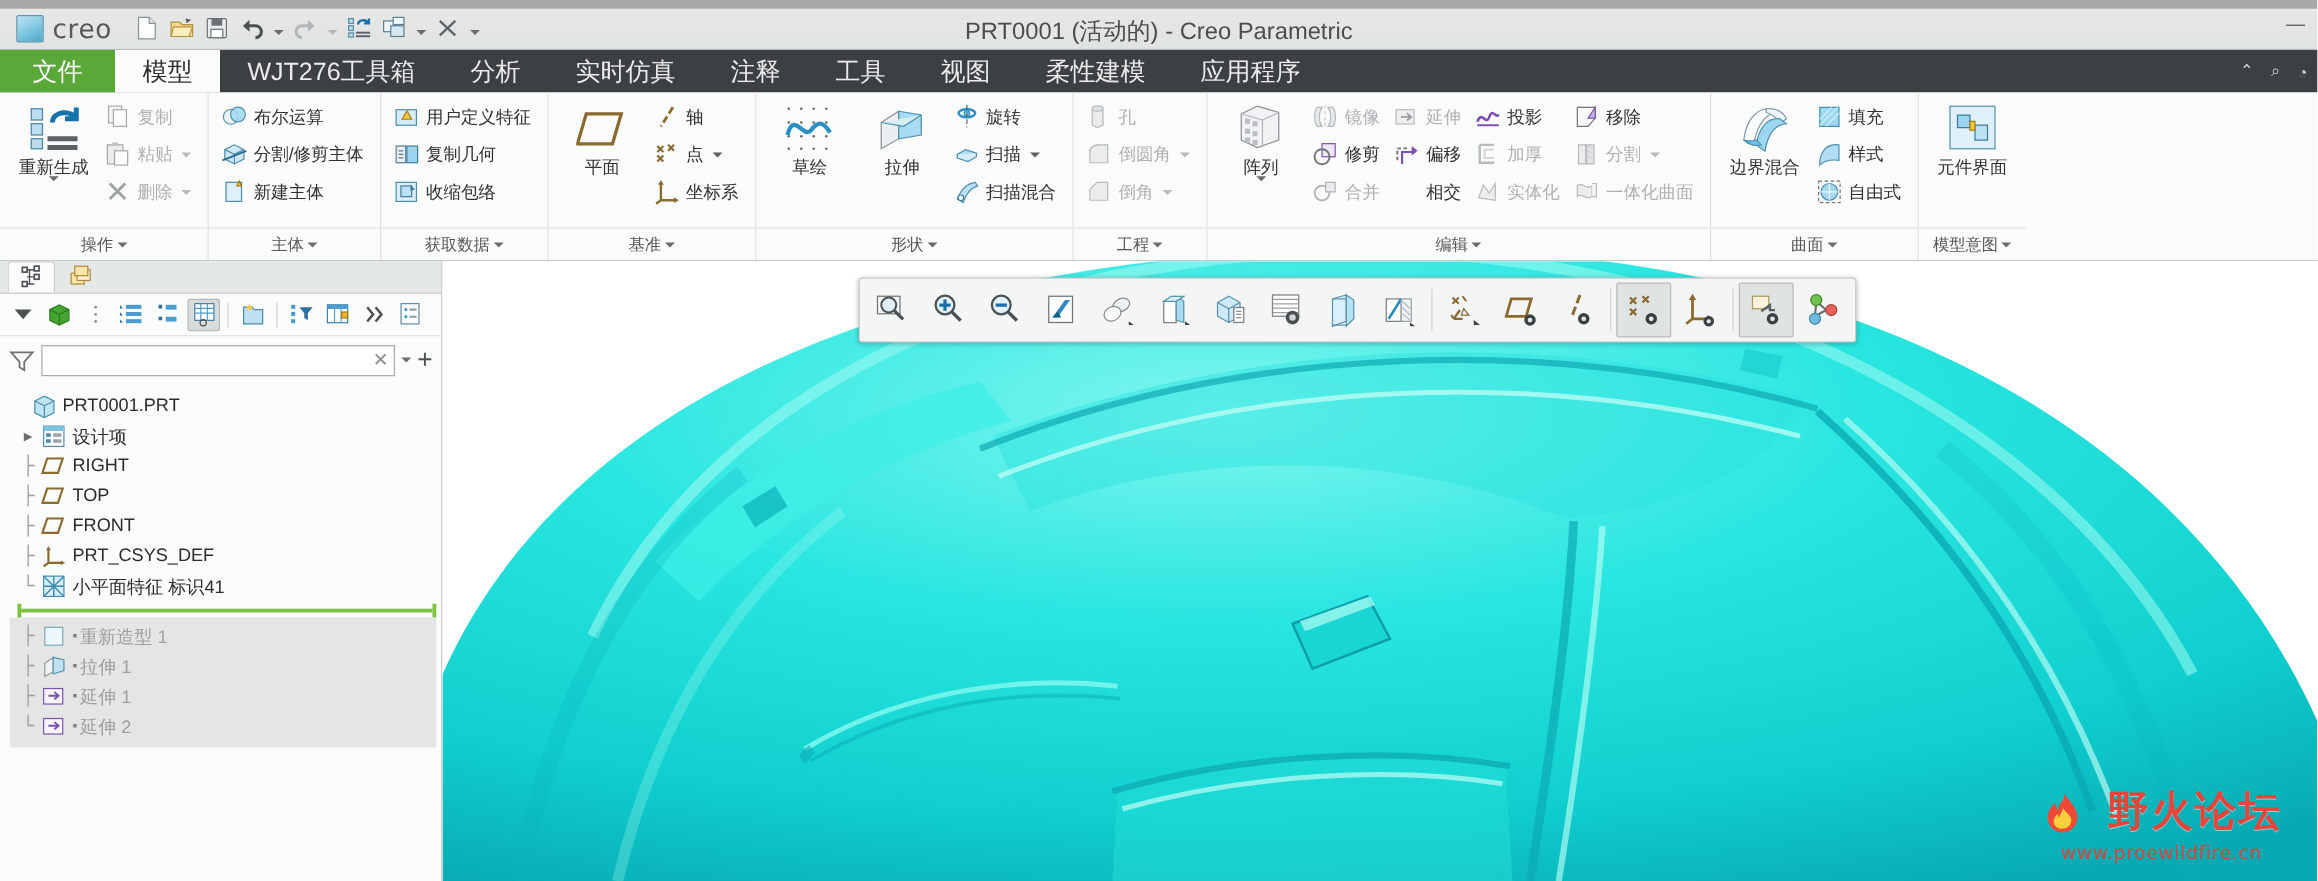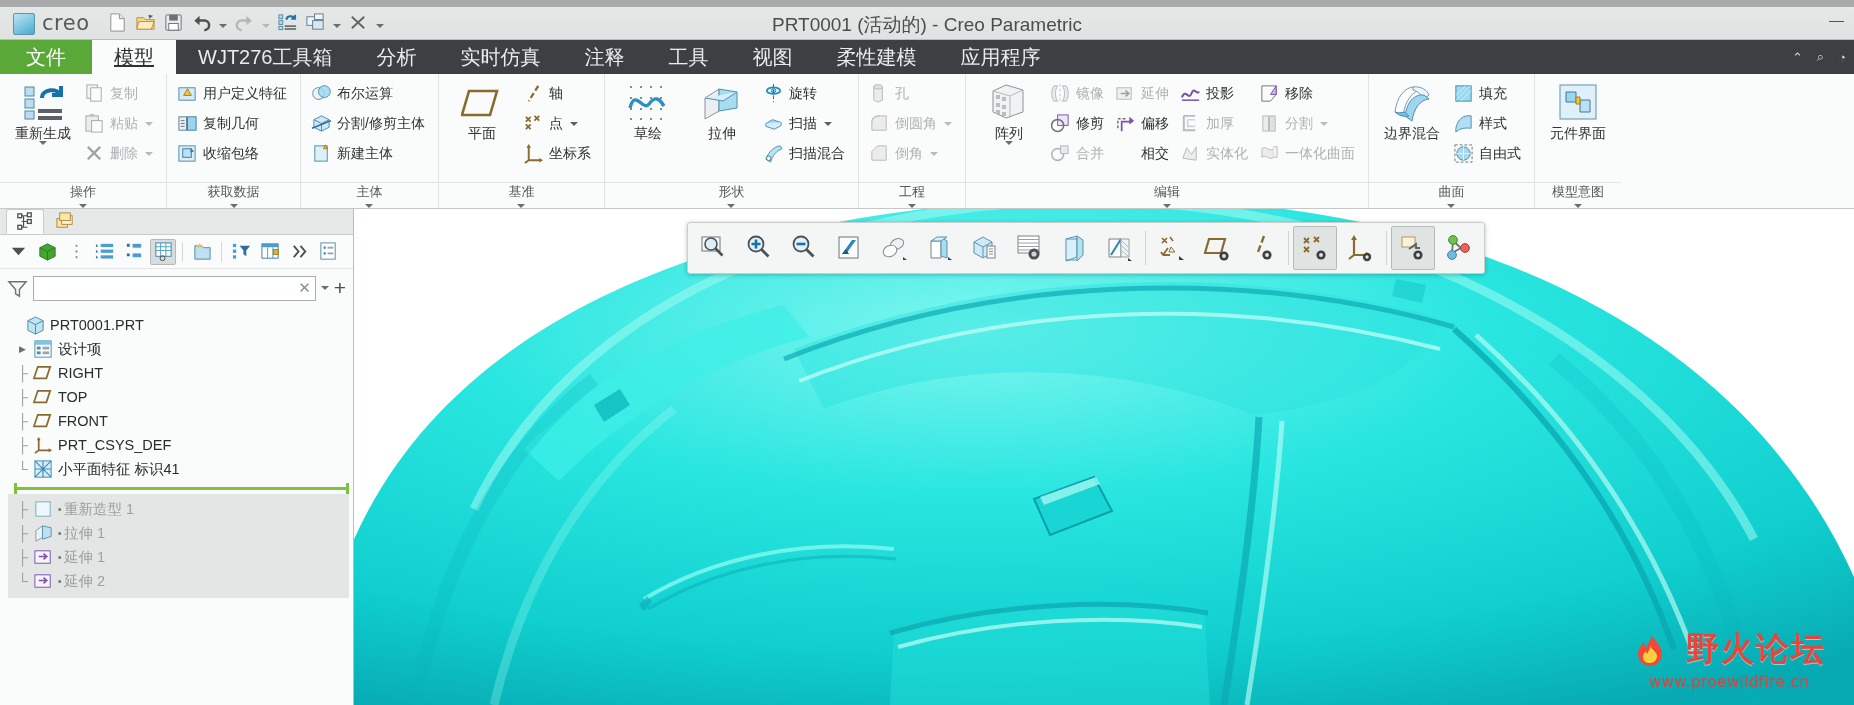--- a/index.html
+++ b/index.html
@@ -15,21 +15,21 @@
     position: absolute; top: 0; left: 0; width: 1854px; height: 40px;
     background: linear-gradient(#e6e9e8, #dfe3e2);
     border-bottom: 1px solid #b7bdbb;
     display: flex; align-items: center;
   }
   .titlebar-strip {
     position: absolute; top: 0; left: 0; width: 1854px; height: 7px;
     background: #a7aaa8;
   }
   .qat { display: flex; align-items: center; gap: 2px; padding-left: 8px; margin-top: 6px; z-index: 3;}
-  .creo-logo { display: flex; align-items: flex-end; gap: 7px; padding: 0 13px 0 5px; }
+  .creo-logo { display: flex; align-items: center; gap: 7px; padding: 0 13px 0 5px; }
   .creo-cube {
     width: 22px; height: 22px;
     background: linear-gradient(150deg, #bfe4f2 0%, #7cc6e0 55%, #4ea8c9 100%);
     border: 1px solid #5a95ad; border-radius: 2px;
   }
   .creo-word { font-size: 21px; color: #56585a; letter-spacing: .5px; font-family: "DejaVu Sans", sans-serif;}
   .qbtn {
     width: 26px; height: 26px; display: flex; align-items: center; justify-content: center;
     border: 1px solid transparent; border-radius: 2px; cursor: default;
   }
@@ -49,39 +49,38 @@
   .tabbar {
     position: absolute; top: 40px; left: 0; width: 1854px; height: 34px;
     background: #3c4043; display: flex; align-items: stretch;
   }
   .tab {
     display: flex; align-items: center; justify-content: center;
     padding: 0 22px; font-size: 20px; color: #e9eceb; cursor: default;
     height: 34px;
   }
   .tab.file { background: #5aa838; color: #fff; padding: 0 26px; font-weight: normal; }
-  .tab.active { background: #fafbfb; color: #2f3133; text-decoration: underline; }
+  .tab.active { background: #fafbfb; color: #2f3133; }
   .ribbon-right {
     position: absolute; right: 8px; top: 40px; height: 34px;
     display: flex; align-items: center; gap: 14px; color: #cfd3d2; font-size: 13px;
   }
 
   
   .ribbon {
     position: absolute; top: 74px; left: 0; width: 1854px; height: 135px;
     background: #fafbfb; border-bottom: 1px solid #c4c9c8;
     display: flex; align-items: stretch;
   }
   .rgroup { display: flex; flex-direction: column; position: relative; }
   .rgroup-body { display: flex; align-items: flex-start; padding: 5px 6px 0 6px; flex: 1; }
   .rgroup-label {
     height: 26px; font-size: 13px; color: #55585a; display: flex;
     align-items: center; justify-content: center; gap: 3px;
     border-top: 1px solid #e2e5e4;
-    flex-direction: column;
   }
   .rgroup + .rgroup { border-left: 1px solid #dfe3e2; }
   .col { display: flex; flex-direction: column; gap: 1px; }
   .big {
     display: flex; flex-direction: column; align-items: center; justify-content: flex-start;
     width: 74px; padding: 2px 2px 0; cursor: default; border: 1px solid transparent; border-radius: 2px;
   }
   .big .lbl { font-size: 14px; color: #333; margin-top: 2px; text-align: right; line-height: 15px; }
   .small {
     display: flex; align-items: center; gap: 5px; height: 29px; padding: 0 6px 0 3px;
@@ -314,20 +313,52 @@
         <div class="rgroup-label">
           <span>操作</span>
           <span class="caret-dn"></span>
         </div>
       </div>
       <div class="rgroup">
         <div class="rgroup-body">
           <div class="col">
             <div class="small">
               <svg class="ico" viewBox="0 0 22 22">
+                <circle cx="8" cy="11" r="6.2" fill="#e9f4fa" stroke="#5c8ea8"></circle>
+                <circle cx="14" cy="9" r="6.2" fill="#9fd9f2" stroke="#3d7d9c" opacity=".85"></circle>
+              </svg>
+              <span>布尔运算</span>
+            </div>
+            <div class="small">
+              <svg class="ico" viewBox="0 0 22 22">
+                <path d="M3 7l8-4 8 4v8l-8 4-8-4z" fill="#cfe8f6" stroke="#4d8cab"></path>
+                <path d="M3 7l8 4 8-4M11 11v8" stroke="#4d8cab" fill="none"></path>
+                <path d="M1 16l20-8" stroke="#2d6a8c" stroke-width="1.6"></path>
+              </svg>
+              <span>分割/修剪主体</span>
+            </div>
+            <div class="small">
+              <svg class="ico" viewBox="0 0 22 22">
+                <rect x="4" y="3" width="13" height="16" fill="#dff0fa" stroke="#4d8cab"></rect>
+                <path d="M15 2l2 4h-4z" fill="#f2c73c" stroke="#a37f16"></path>
+              </svg>
+              <span>新建主体</span>
+            </div>
+          </div>
+        </div>
+        <div class="rgroup-label">
+          <span>主体</span>
+          <span class="caret-dn"></span>
+        </div>
+      </div>
+      <div class="rgroup">
+        <div class="rgroup-body">
+          <div class="col">
+            <div class="small">
+              <svg class="ico" viewBox="0 0 22 22">
                 <rect x="2" y="5" width="17" height="13" fill="#d5ecf8" stroke="#4d8cab"></rect>
                 <path d="M11 6l4 7H7z" fill="#f2c73c" stroke="#a37f16"></path>
               </svg>
               <span>用户定义特征</span>
             </div>
             <div class="small">
               <svg class="ico" viewBox="0 0 22 22">
                 <rect x="2" y="4" width="8" height="14" fill="#e8eef1" stroke="#5d7f93"></rect>
                 <rect x="11" y="4" width="9" height="14" fill="#9ed3ee" stroke="#3d7d9c"></rect>
                 <path d="M4 8h4M4 11h4M4 14h4" stroke="#5d7f93"></path>
@@ -339,52 +370,20 @@
                 <rect x="2" y="3" width="17" height="16" fill="#ddeef8" stroke="#4d8cab"></rect>
                 <rect x="6" y="6" width="9" height="9" fill="#bde0f3" stroke="#3d7d9c"></rect>
                 <path d="M14 5l4 4-4 1z" fill="#3d7d9c"></path>
               </svg>
               <span>收缩包络</span>
             </div>
           </div>
         </div>
         <div class="rgroup-label">
           <span>获取数据</span>
-          <span class="caret-dn"></span>
-        </div>
-      </div>
-      <div class="rgroup">
-        <div class="rgroup-body">
-          <div class="col">
-            <div class="small">
-              <svg class="ico" viewBox="0 0 22 22">
-                <circle cx="8" cy="11" r="6.2" fill="#e9f4fa" stroke="#5c8ea8"></circle>
-                <circle cx="14" cy="9" r="6.2" fill="#9fd9f2" stroke="#3d7d9c" opacity=".85"></circle>
-              </svg>
-              <span>布尔运算</span>
-            </div>
-            <div class="small">
-              <svg class="ico" viewBox="0 0 22 22">
-                <path d="M3 7l8-4 8 4v8l-8 4-8-4z" fill="#cfe8f6" stroke="#4d8cab"></path>
-                <path d="M3 7l8 4 8-4M11 11v8" stroke="#4d8cab" fill="none"></path>
-                <path d="M1 16l20-8" stroke="#2d6a8c" stroke-width="1.6"></path>
-              </svg>
-              <span>分割/修剪主体</span>
-            </div>
-            <div class="small">
-              <svg class="ico" viewBox="0 0 22 22">
-                <rect x="4" y="3" width="13" height="16" fill="#dff0fa" stroke="#4d8cab"></rect>
-                <path d="M15 2l2 4h-4z" fill="#f2c73c" stroke="#a37f16"></path>
-              </svg>
-              <span>新建主体</span>
-            </div>
-          </div>
-        </div>
-        <div class="rgroup-label">
-          <span>主体</span>
           <span class="caret-dn"></span>
         </div>
       </div>
       <div class="rgroup">
         <div class="rgroup-body">
           <div class="big">
             <svg class="ico lg" viewBox="0 0 42 42">
               <path d="M8 9h28l-7 24H1z" fill="none" stroke="#8a6a2e" stroke-width="2.6"></path>
             </svg>
             <span class="lbl">平面</span>

